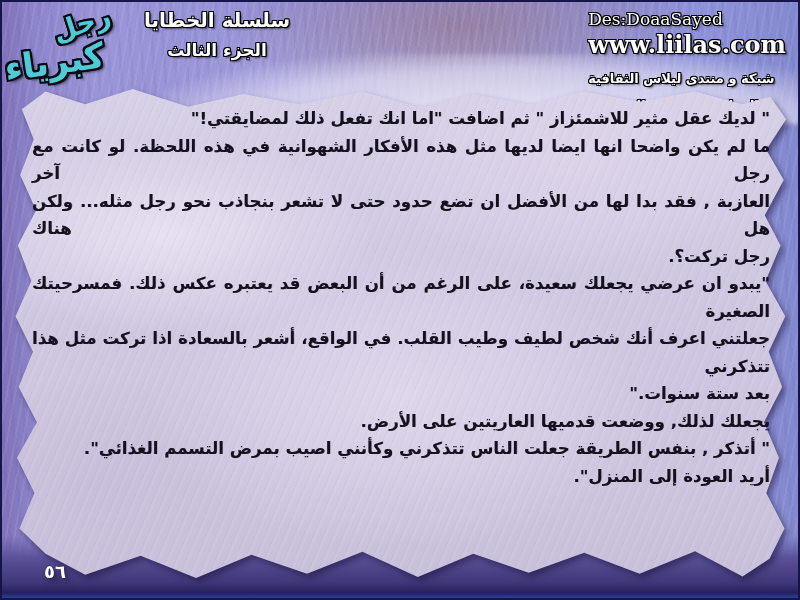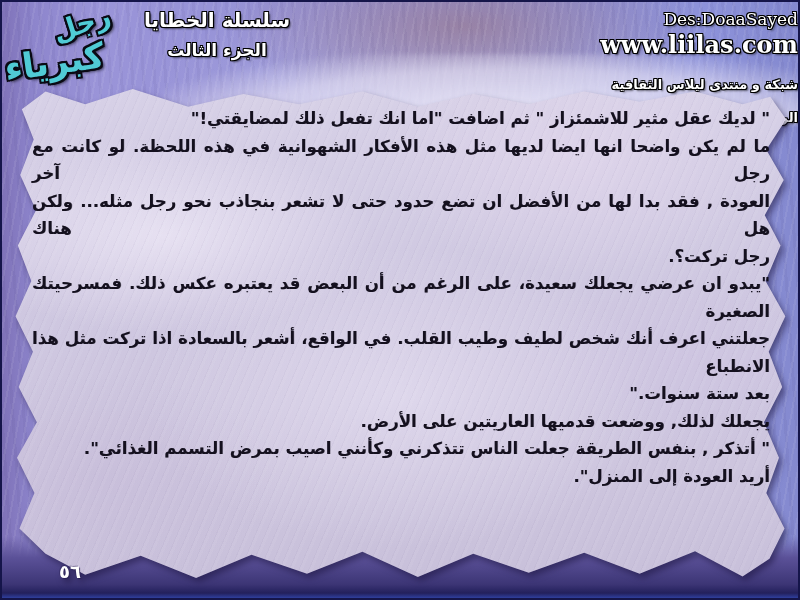--- a/index.html
+++ b/index.html
@@ -70,21 +70,21 @@
     position:absolute; top:21px; left:26px; right:28px;
     direction:rtl; text-align:right;
     font-size:16.6px; font-weight:bold; color:#14101e;
     line-height:27.5px; letter-spacing:0;
     text-shadow:.4px .4px 0 rgba(20,16,30,.35);
   }
   .body-text .line{ white-space:nowrap; }
   .body-text .line.just{ white-space:normal; text-align:justify; text-align-last:justify; }
 
   .page-number{
-    position:absolute; left:53px; top:477px;
+    position:absolute; left:38px; top:477px;
     color:#ffffff; font-size:18px; font-weight:bold;
     text-shadow:1px 1px 1px rgba(40,30,80,.8), -1px -1px 0 rgba(40,30,80,.4);
     text-align:center;
   }
 
   
   .outline-w{
     color:#fff;
     text-shadow:-1px -1px 0 #000, 1px -1px 0 #000, -1px 1px 0 #000, 1px 1px 0 #000,
                  0 -1px 0 #000, 0 1px 0 #000, -1px 0 0 #000, 1px 0 0 #000, 2px 2px 2px rgba(0,0,0,.55);
@@ -92,25 +92,25 @@
   .hdr-series{
     position:absolute; top:6px; left:100px; width:230px; text-align:center; direction:rtl;
   }
   .hdr-series .t1{ font-size:20px; font-weight:bold; }
   .hdr-series .t2{ font-size:17px; font-weight:bold; margin-top:8px; }
   .hdr-credit{
     position:absolute; top:56px; left:78px; width:260px; text-align:center;
     direction:rtl; font-size:16px; font-weight:bold;
   }
   .hdr-right{
-    position:absolute; top:7px; right:0; text-align:right; direction:rtl;
+    position:absolute; top:7px; right:12px; text-align:left; direction:rtl;
   }
   .hdr-right .des{ font-family:"DejaVu Serif", serif; font-size:17px; direction:ltr; }
   .hdr-right .url{ font-family:"DejaVu Serif", serif; font-size:24px; font-weight:bold; direction:ltr; margin-top:1px; }
-  .hdr-right .net{ font-size:13px; font-weight:bold; margin-top:18px; }
+  .hdr-right .net{ font-size:13px; font-weight:bold; margin-top:12px; }
 
   
   .logo{ position:absolute; left:2px; top:2px; width:140px; height:100px; }
   .logo .w1, .logo .w2{
     position:absolute; font-weight:bold; color:#50cbd5; direction:rtl;
     text-shadow:-2px -2px 0 #0a0a14, 2px -2px 0 #0a0a14, -2px 2px 0 #0a0a14, 2px 2px 0 #0a0a14,
                  0 -2px 0 #0a0a14, 0 2px 0 #0a0a14, -2px 0 0 #0a0a14, 2px 0 0 #0a0a14,
                  3px 3px 3px rgba(0,0,0,.6);
   }
   .logo .w1{ left:48px; top:4px; font-size:27px; transform:rotate(-18deg); letter-spacing:1px; }
@@ -141,24 +141,24 @@
     <div class="net">شبكة و منتدى ليلاس الثقافية</div>
     <div class="net">الروايات بالارتياح المترجمة</div>
   </div>
 
   <div class="paper">
     <div class="paper-inner"></div>
 
     <div class="body-text">
       <div class="line">" لديك عقل مثير للاشمئزاز " ثم اضافت "اما انك تفعل ذلك لمضايقتي!"</div>
       <div class="line just">ما لم يكن واضحا انها ايضا لديها  مثل هذه الأفكار الشهوانية في هذه اللحظة. لو كانت مع رجل آخر</div>
-      <div class="line just">العودة , فقد بدا لها من الأفضل ان  تضع حدود حتى لا تشعر بنجاذب نحو رجل مثله... ولكن هل هناك</div>
+      <div class="line just">العازبة , فقد بدا لها من الأفضل ان  تضع حدود حتى لا تشعر بنجاذب نحو رجل مثله... ولكن هل هناك</div>
       <div class="line">رجل تركت؟.</div>
       <div class="line just">"يبدو ان عرضي يجعلك سعيدة، على الرغم من أن البعض قد يعتبره عكس ذلك. فمسرحيتك الصغيرة</div>
-      <div class="line just">جعلتني اعرف أنك شخص لطيف وطيب القلب. في الواقع، أشعر بالسعادة اذا تركت مثل هذا الانطباع</div>
+      <div class="line just">جعلتني اعرف أنك شخص لطيف وطيب القلب. في الواقع، أشعر بالسعادة اذا تركت مثل هذا تتذكرني</div>
       <div class="line">بعد ستة سنوات."</div>
       <div class="line">يجعلك لذلك, ووضعت قدميها العاريتين على الأرض.</div>
       <div class="line">" أتذكر , بنفس الطريقة جعلت الناس تتذكرني وكأنني اصيب بمرض التسمم الغذائي".</div>
       <div class="line">أريد العودة إلى المنزل".</div>
 
     </div>
 
     <div class="page-number">٥٦</div>
   </div>
 

